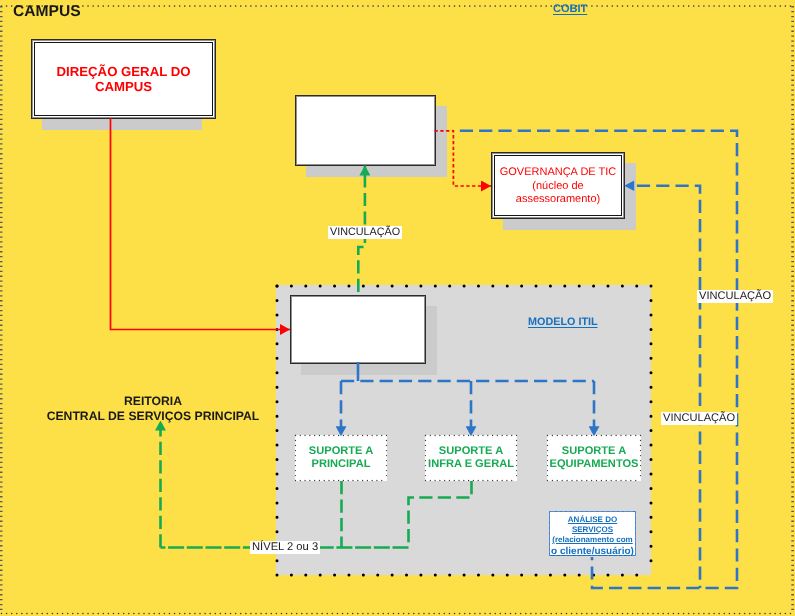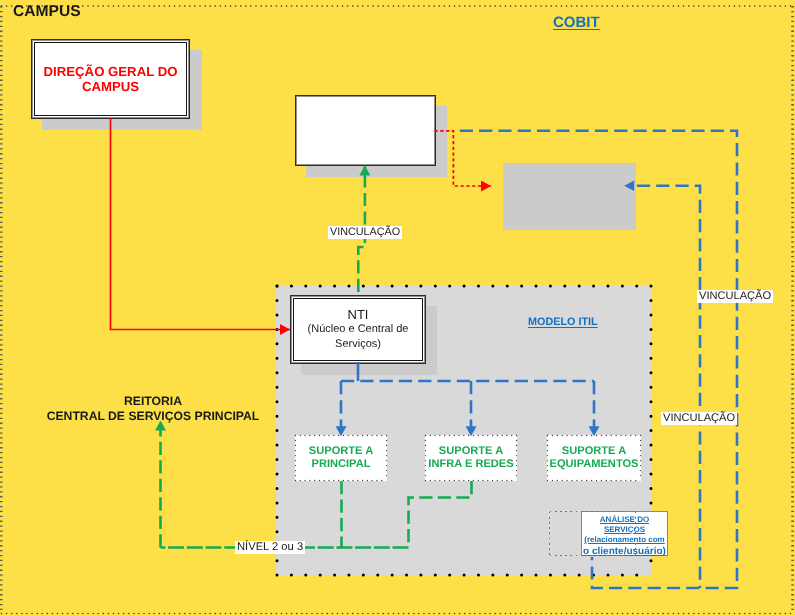--- a/index.html
+++ b/index.html
@@ -50,75 +50,78 @@
 
   <svg class="layer">
     <path d="M1.5,6.1 L792.5,6.1" fill="none" stroke="#3d3d3d" stroke-width="1.6" stroke-dasharray="0.01 5.08" stroke-linecap="round"></path>
     <path d="M1.5,613.5 L792.5,613.5" fill="none" stroke="#3d3d3d" stroke-width="1.6" stroke-dasharray="0.01 5.08" stroke-linecap="round"></path>
     <path d="M1.2,6.1 L1.2,613.5" fill="none" stroke="#5a5a5a" stroke-width="2.6" stroke-dasharray="1.3 3.6" stroke-linecap="butt"></path>
     <path d="M792.6,6.1 L792.6,613.5" fill="none" stroke="#5a5a5a" stroke-width="2.6" stroke-dasharray="1.3 3.6" stroke-linecap="butt"></path>
   </svg>
 
   <div class="txt blk" style="left:13px;top:3px;font-size:15.6px;font-weight:bold;">CAMPUS</div>
 
-  <div class="txt" style="left:553px;top:14px;font-size:15px;font-weight:bold;color:#1470c0;
+  <div class="txt" style="left:553px;top:3px;font-size:11px;font-weight:bold;color:#1470c0;
               text-decoration:underline;text-underline-offset:2px;">COBIT</div>
 
   <div id="itilarea" style="left:276px;top:285px;width:375px;height:290px;"></div>
   <svg class="layer">
     <path d="M277,286 L651,286" fill="none" stroke="#000000" stroke-width="3" stroke-dasharray="0.01 14.38" stroke-linecap="round"></path>
     <path d="M651,286 L651,575" fill="none" stroke="#000000" stroke-width="3" stroke-dasharray="0.01 14.45" stroke-linecap="round"></path>
     <path d="M277,575 L651,575" fill="none" stroke="#000000" stroke-width="3" stroke-dasharray="0.01 14.38" stroke-linecap="round"></path>
     <path d="M277,286 L277,575" fill="none" stroke="#000000" stroke-width="3" stroke-dasharray="0.01 14.45" stroke-linecap="round"></path>
   </svg>
 
   <div class="shadow" style="left:42px;top:50px;width:160px;height:80px;"></div>
   <div class="shadow" style="left:306px;top:106px;width:141px;height:71px;"></div>
   <div class="shadow" style="left:503px;top:163px;width:133px;height:67px;"></div>
   <div class="shadow" style="left:301px;top:306px;width:136px;height:69px;"></div>
 
-  <div class="shbox" style="left:31px;top:39px;width:159px;height:80px;">
+  <div class="shbox" style="left:31px;top:39px;width:185px;height:80px;">
     <div class="mid"></div>
       <div class="inner" style="display:block;position:absolute;">
       <div class="red lin" style="top:22px;font-size:13.2px;font-weight:bold;">DIREÇÃO GERAL DO</div>
       <div class="red lin" style="top:37px;font-size:13.2px;font-weight:bold;">CAMPUS</div>
     </div>
   </div>
 
   <div class="shbox" style="left:295px;top:95px;width:141px;height:71px;">
     <div class="mid"></div>
   </div>
 
+  <div class="shbox" style="left:491px;top:152px;width:134px;height:67px;">
+    <div class="mid"></div>
+      <div class="inner" style="display:block;position:absolute;">
+      <div class="red lin" style="top:11px;font-size:11px;">GOVERNANÇA DE TIC</div>
+      <div class="red lin" style="top:24.5px;font-size:11px;">(núcleo de</div>
+      <div class="red lin" style="top:37.5px;font-size:11px;">assessoramento)</div>
+    </div>
+  </div>
 
   <div class="shbox" style="left:290px;top:295px;width:136px;height:69px;">
     <div class="mid"></div>
-      <div class="inner" style="display:block;position:absolute;">
-      <div class="blk lin" style="top:9px;font-size:13px;">NTI</div>
-      <div class="blk lin" style="top:25px;font-size:11px;">(Núcleo e Central de</div>
-      <div class="blk lin" style="top:40px;font-size:11px;">Serviços)</div>
-    </div>
   </div>
 
   <div class="txt" style="left:528px;top:316px;font-size:10.8px;font-weight:bold;color:#1470c0;
               text-decoration:underline;text-underline-offset:2px;">MODELO ITIL</div>
 
   <div class="dotbox" style="left:295px;top:435px;width:92px;height:46px;display:block;">
     <div class="green lin2" style="top:9.5px;font-size:11.1px;font-weight:bold;">SUPORTE A</div>
     <div class="green lin2" style="top:23px;font-size:11.1px;font-weight:bold;">PRINCIPAL</div>
   </div>
   <div class="dotbox" style="left:425px;top:435px;width:92px;height:46px;display:block;">
     <div class="green lin2" style="top:9.5px;font-size:11.1px;font-weight:bold;">SUPORTE A</div>
-    <div class="green lin2" style="top:23px;font-size:11.1px;font-weight:bold;">INFRA E REDES</div>
+    <div class="green lin2" style="top:23px;font-size:11.1px;font-weight:bold;">INFRA E GERAL</div>
   </div>
   <div class="dotbox" style="left:547px;top:435px;width:94px;height:46px;display:block;">
     <div class="green lin2" style="top:9.5px;font-size:11.1px;font-weight:bold;">SUPORTE A</div>
     <div class="green lin2" style="top:23px;font-size:11.1px;font-weight:bold;">EQUIPAMENTOS</div>
   </div>
 
-  <div class="dotbox analise-txt" style="left:549px;top:511px;width:87px;height:45px;display:block;border-color:#5b8fd6;margin-left:32px;">
+  <div class="dotbox analise-txt" style="left:549px;top:511px;width:87px;height:45px;display:block;border-color:#5b8fd6;">
     <div class="lin3" style="top:4px;">ANÁLISE DO</div>
     <div class="lin3" style="top:13.5px;">SERVIÇOS</div>
     <div class="lin3" style="top:24px;">(relacionamento com</div>
     <div class="lin3" style="top:35px;font-size:10px;">o cliente/usuário)</div>
   </div>
 
   <svg class="layer">
     <g stroke="#3a3a3a" stroke-width="1.3" stroke-linecap="round" fill="none">
       <path d="M295.5,435.5 L386.5,435.5 M295.5,480.5 L386.5,480.5" stroke-dasharray="0.01 4.78"></path>
       <path d="M295.5,435.5 L295.5,480.5 M386.5,435.5 L386.5,480.5" stroke-dasharray="0.01 5.0"></path>
@@ -165,21 +168,21 @@
 
     <path d="M341.5,481 L341.5,547.5" fill="none" stroke="#16aa52" stroke-width="2.6" stroke-dasharray="13.2 5.3"></path>
     <path d="M471.5,481 L471.5,497.5 L408.5,497.5 L408.5,547.5" fill="none" stroke="#16aa52" stroke-width="2.6" stroke-dasharray="13.2 5.3"></path>
     <path d="M160.5,547.5 L160.5,420.5" fill="none" stroke="#16aa52" stroke-width="2.6" stroke-dasharray="13.2 5.3" marker-end="url(#ar-green)"></path>
     <path d="M408.5,547.5 L160.5,547.5" fill="none" stroke="#16aa52" stroke-width="2.6" stroke-dasharray="16 2.7"></path>
   </svg>
 
   <div class="txt blk" style="left:328px;top:226px;font-size:10.8px;background:#fff;padding:0 2px;">VINCULAÇÃO</div>
   <div class="txt blk" style="left:697px;top:290px;font-size:11.1px;background:#fff;padding:0 2px;">VINCULAÇÃO</div>
   <div class="txt blk" style="left:661px;top:412px;font-size:11.1px;background:#fff;padding:0 2px;">VINCULAÇÃO</div>
-  <div class="txt blk" style="left:235px;top:541px;font-size:11.2px;background:#fff;padding:0 2px;">NÍVEL 2 ou 3</div>
+  <div class="txt blk" style="left:250px;top:541px;font-size:11.2px;background:#fff;padding:0 2px;">NÍVEL 2 ou 3</div>
 
   <div style="position:absolute;left:45.5px;top:394px;width:215px;text-align:center;
               font-size:12.2px;font-weight:bold;color:#1a1a1a;line-height:1.22;">
     <div>REITORIA</div>
     <div>CENTRAL DE SERVIÇOS PRINCIPAL</div>
   </div>
 
 </div>
 
 </body></html>

